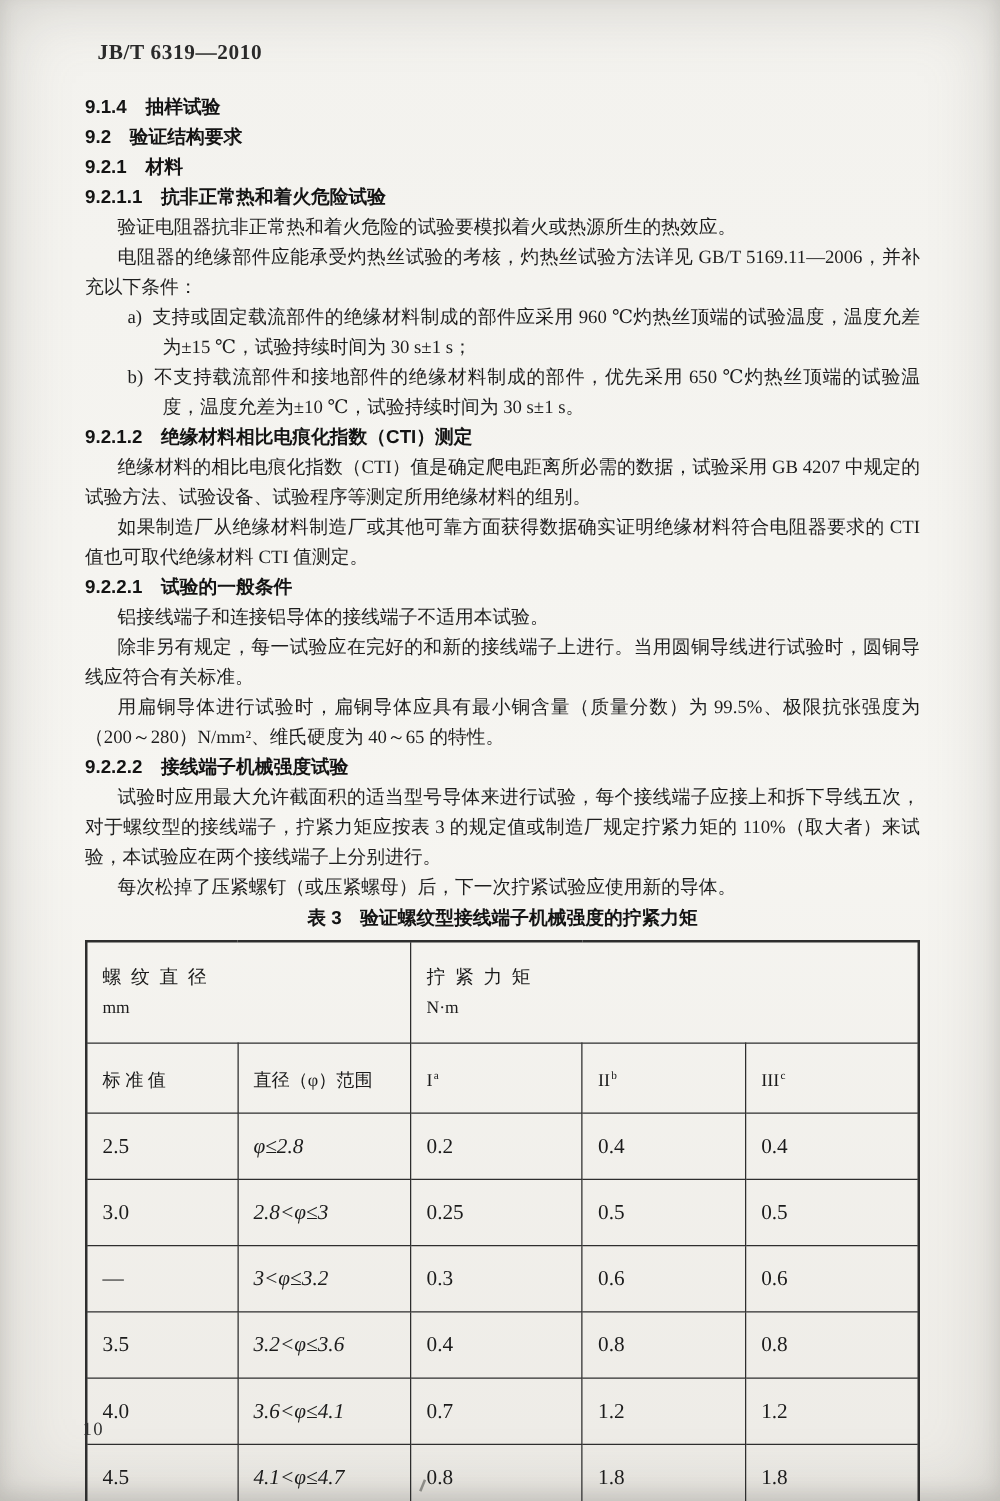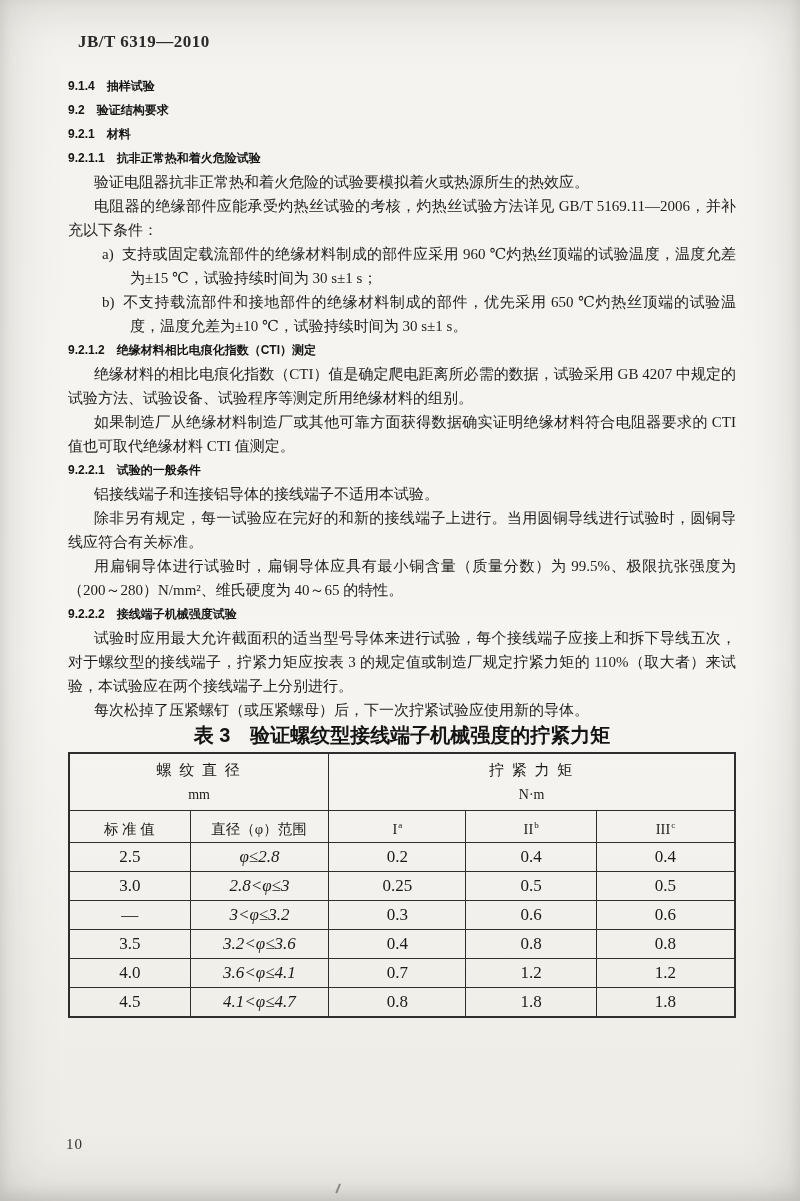--- a/index.html
+++ b/index.html
@@ -17,39 +17,39 @@
     position:absolute;left:78px;top:32px;
     font-size:17px;letter-spacing:.5px;color:#2a2a2a;
     font-family:"Liberation Serif","DejaVu Serif",serif;
     font-weight:bold;
   }
   .content{
     position:absolute;left:68px;top:74px;width:668px;
     font-size:15px;line-height:24px;
   }
   .hd{
-    margin:0;font-size:12px;line-height:24px;font-weight:bold;
+    margin:0;font-size:15px;line-height:24px;font-weight:bold;
     font-family:"Liberation Sans","DejaVu Sans",sans-serif;
     color:#141414;
   }
   .para{margin:0;text-indent:26px;text-align:justify;}
   .li{margin:0 0 0 62px;text-indent:-28px;text-align:justify;}
   .li .lbl{margin-right:8px;}
   .tbl-title{
     margin:2px 0 6px;text-align:center;font-weight:bold;
     font-family:"Liberation Sans","DejaVu Sans",sans-serif;
-    font-size:20px;line-height:22px;color:#141414;
+    font-size:15px;line-height:22px;color:#141414;
   }
   table.t3{
     width:100%;border-collapse:collapse;table-layout:fixed;
     border:2px solid #2e2e2e;
   }
   table.t3 th,table.t3 td{
-    border:1px solid #2e2e2e;text-align:center;vertical-align:middle;
-    font-weight:normal;padding:0;color:#1b1b1b;
+    border:1px solid #2e2e2e;text-align:left;vertical-align:middle;
+    font-weight:normal;padding:12px;color:#1b1b1b;
   }
   tr.grp th{height:56px;font-size:15px;}
   .g-title{line-height:26px;letter-spacing:2px;}
   .g-unit{line-height:24px;font-size:14px;}
   tr.sub th{height:31px;font-size:14.5px;}
   tbody.t3-body td{height:28px;font-size:17px;}
   sup.fn{font-size:9px;vertical-align:super;margin-left:1px;}
   .phi{font-style:italic;}
   .page-number{
     position:absolute;left:66px;top:1136px;

